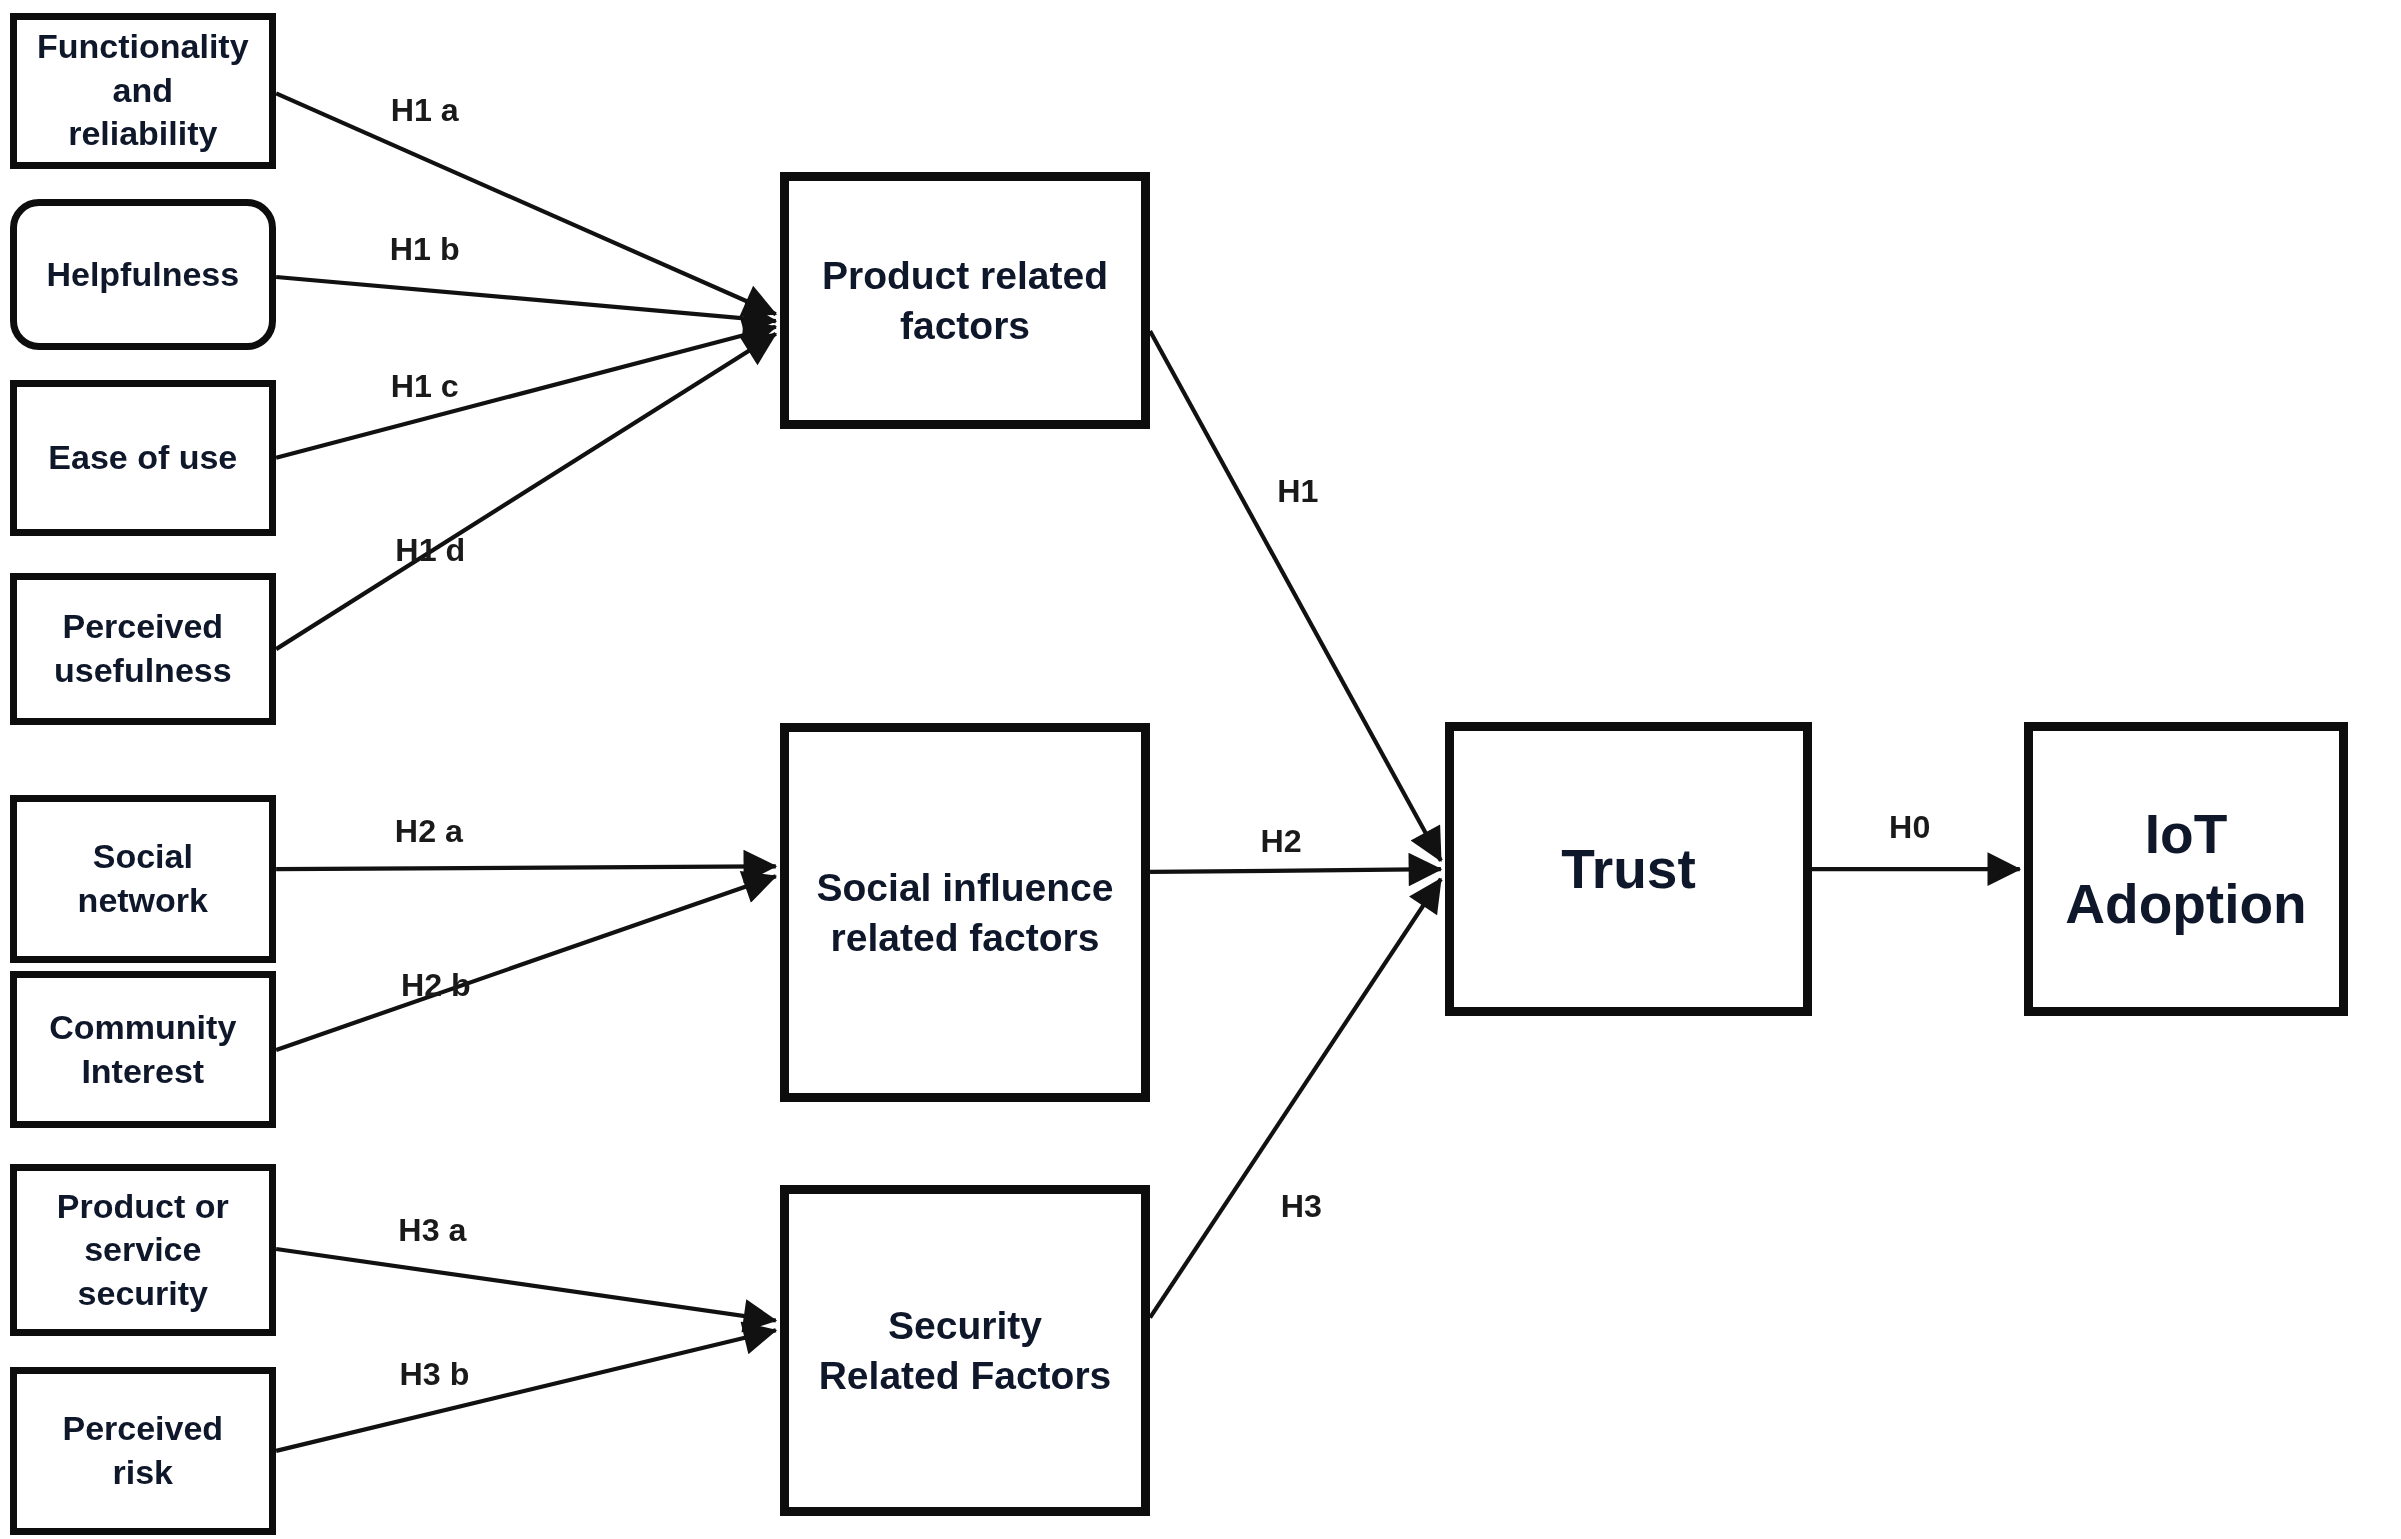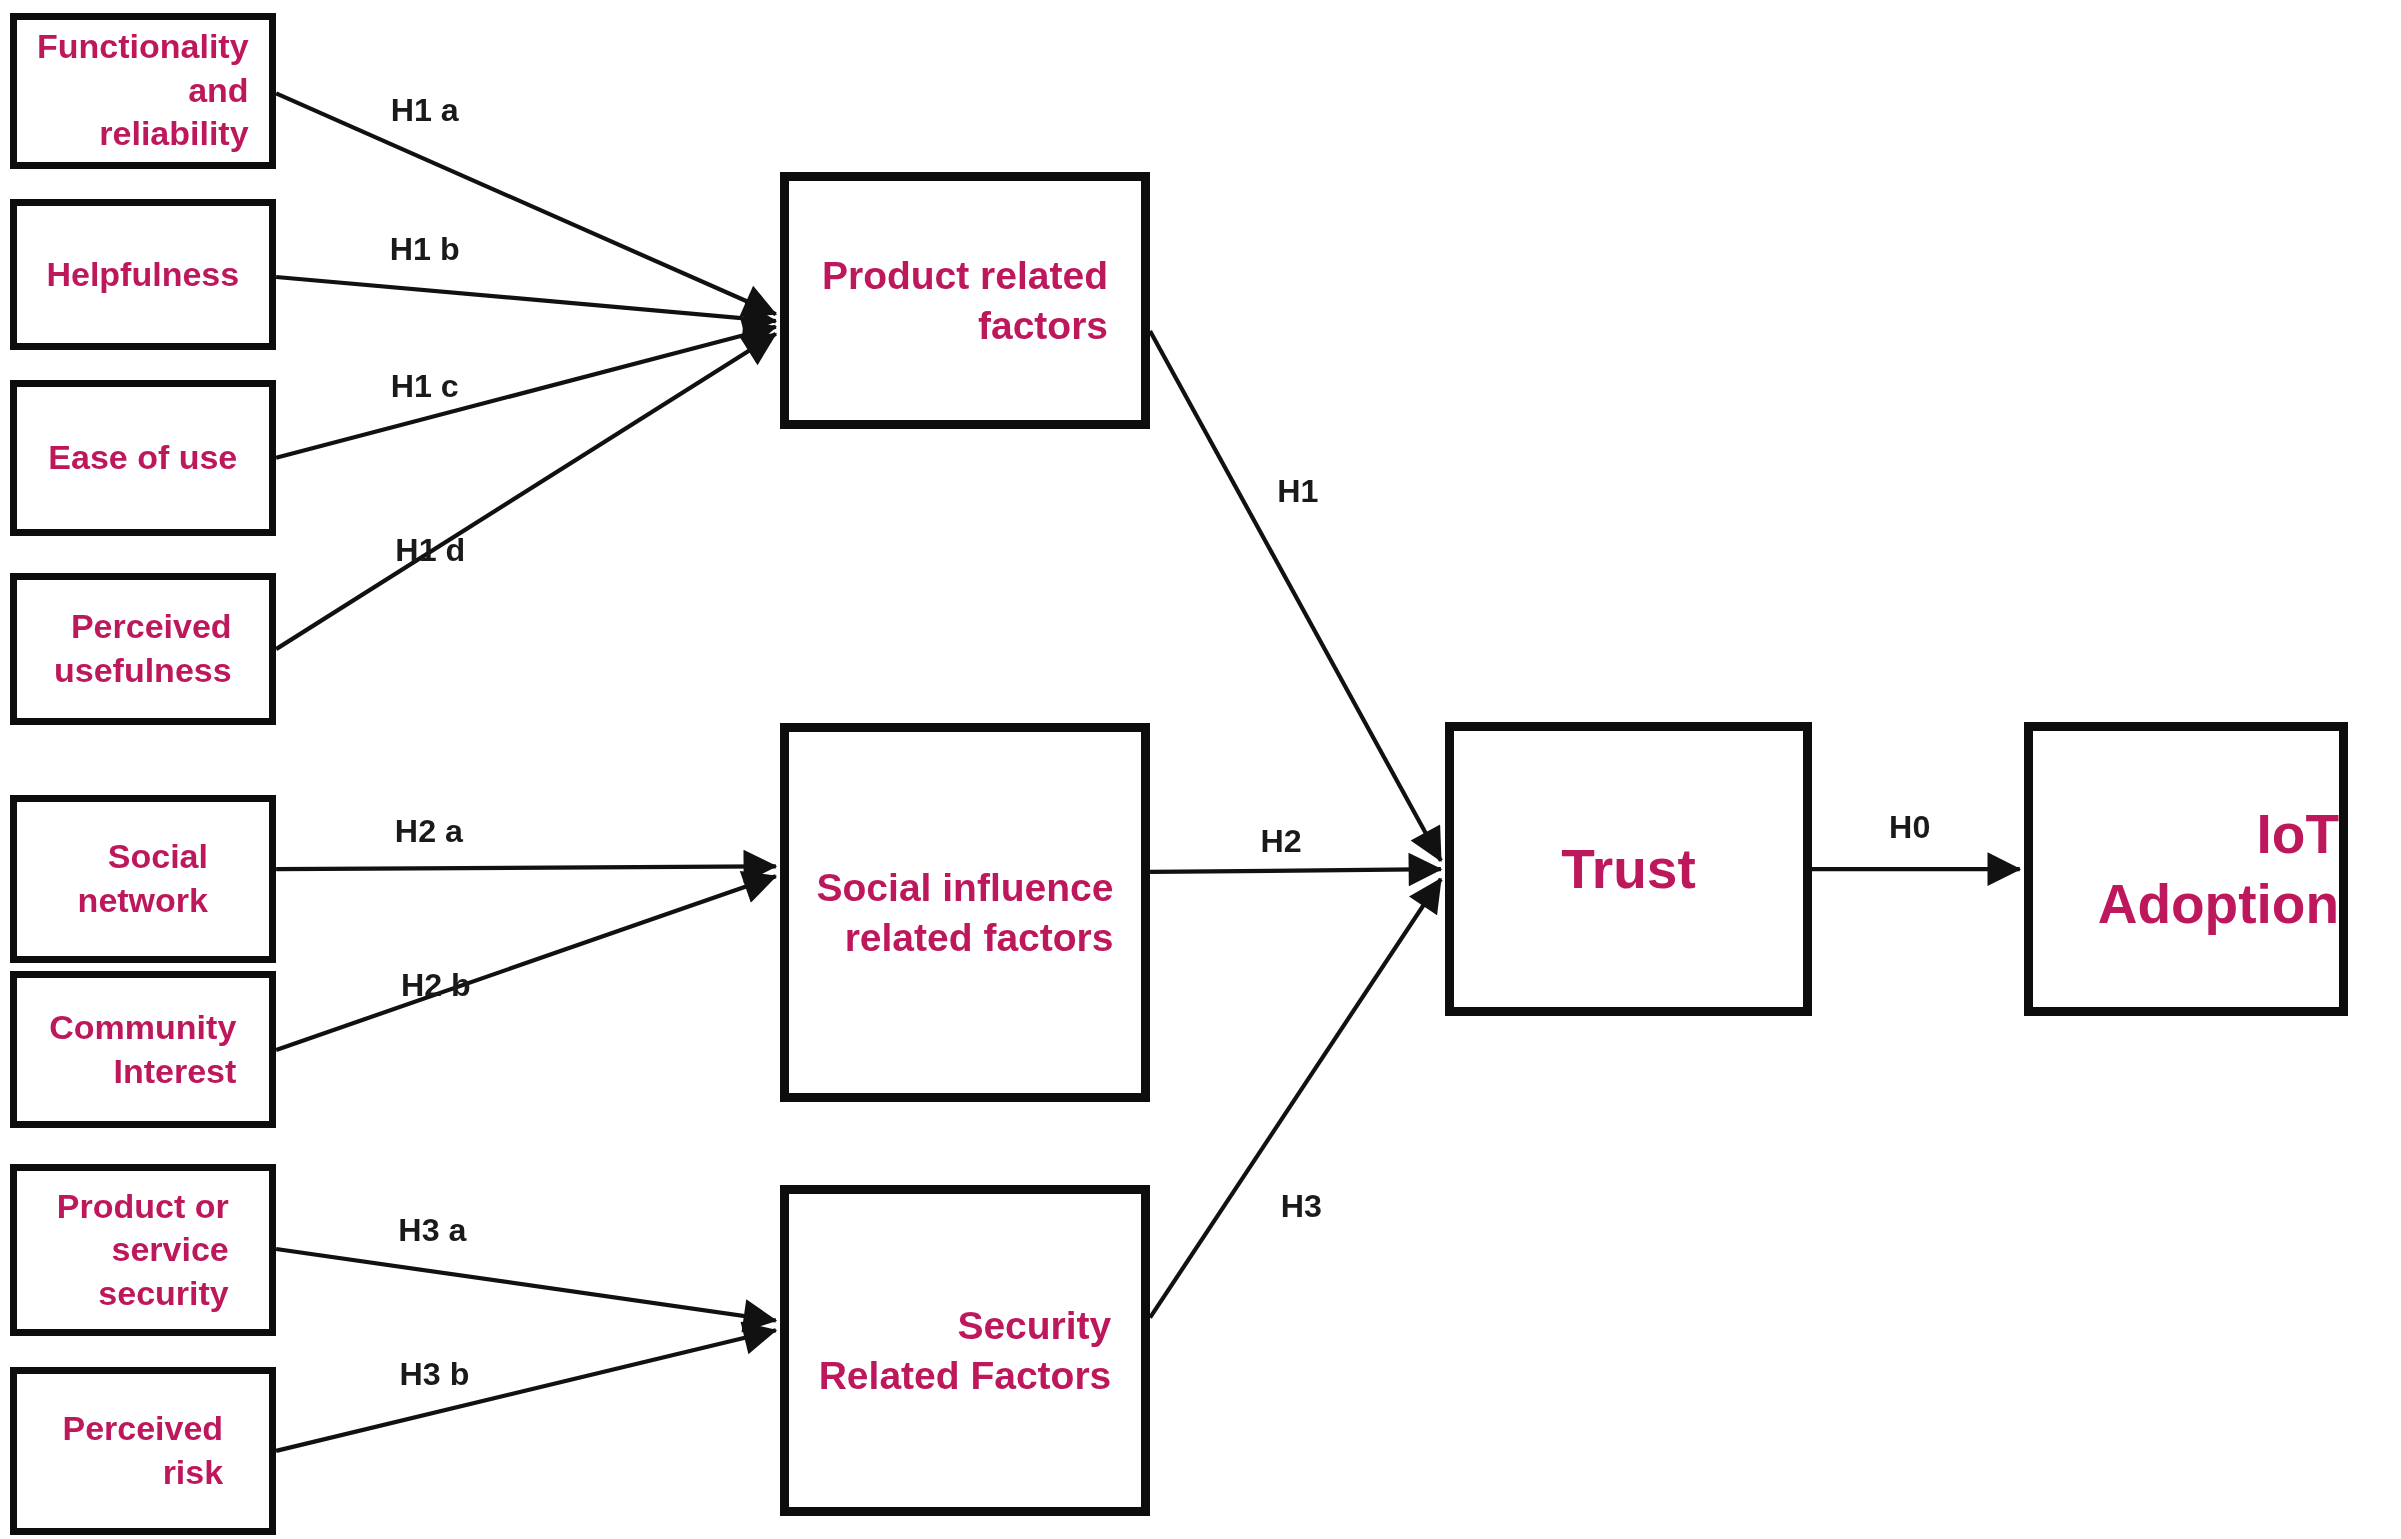--- a/index.html
+++ b/index.html
@@ -31,23 +31,22 @@
     align-items: center;
     justify-content: center;
     text-align: center;
   }
   .node.mid, .node.big {
     border-width: 9px;
   }
   .node .lbl {
     white-space: pre-line;
     font-weight: bold;
-    color: #be185d;
+    color: #0f172a;
     line-height: 1.28;
-    text-align: right;
   }
   .node.small .lbl { font-size: 34px; }
   .node.mid   .lbl { font-size: 39px; }
   .node.big   .lbl { font-size: 55px; }
   .edge-line {
     stroke: #111111;
     stroke-width: 6;
     fill: none;
   }
   .edge-label {
@@ -99,21 +98,21 @@
     <text class="edge-label" x="1828" y="1216">H2</text>
     <text class="edge-label" x="1857" y="1737">H3</text>
     <text class="edge-label" x="2725" y="1196">H0</text>
   </svg>
 
   <div class="node small" style="left:9.8px;  top:12.6px;   width:266px; height:156px;">
     <span class="lbl">Functionality
 and
 reliability</span>
   </div>
-  <div class="node small" style="left:9.8px;  top:199px;  width:266px; height:151px;">
+  <div class="node small" style="left:9.8px;  top:199px;  width:266px; height:151px;border-radius:29px;">
     <span class="lbl">Helpfulness</span>
   </div>
   <div class="node small" style="left:9.8px;  top:380px;  width:266px; height:156px;">
     <span class="lbl">Ease of use</span>
   </div>
   <div class="node small" style="left:9.8px;  top:573px;  width:266px; height:152px;">
     <span class="lbl">Perceived
 usefulness</span>
   </div>
   <div class="node small" style="left:9.8px;  top:785px; width:266px; height:168px;margin-top:10px;">

